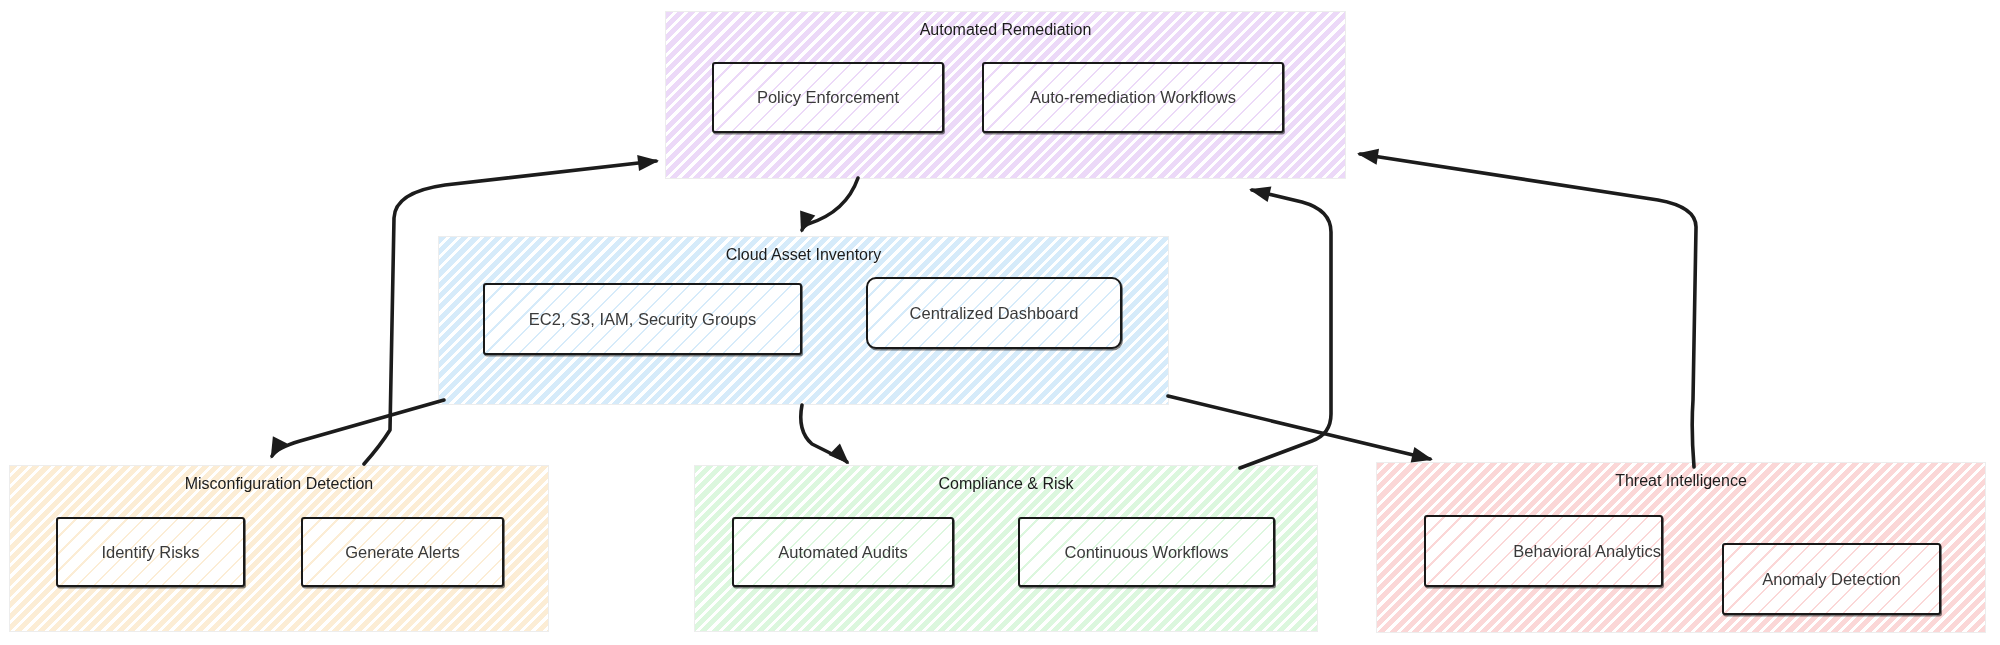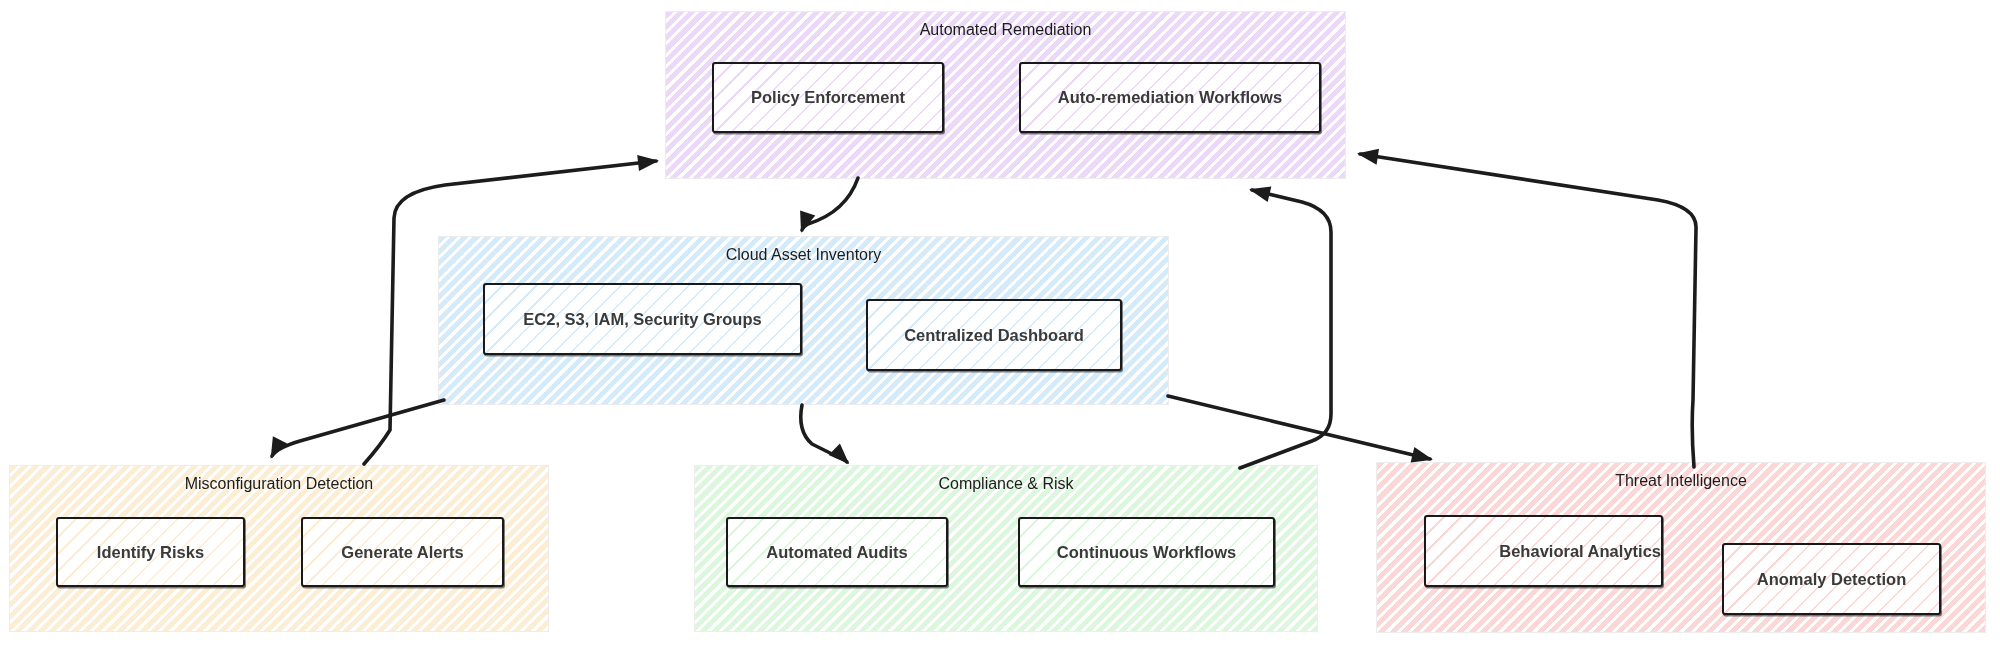--- a/index.html
+++ b/index.html
@@ -29,36 +29,35 @@
     background-color:#ffffff;
     background-image:repeating-linear-gradient(135deg, var(--c) 0 1.5px, rgba(255,255,255,0) 1.5px 12px);
     border:2.5px solid #191919;
     border-radius:3px;
     box-shadow:1px 1.5px 0 0 rgba(25,25,25,0.55);
     display:flex;align-items:center;justify-content:center;
     font-size:16.5px;
     color:#3a3a3a;
     text-align:center;
     white-space:nowrap;
-    font-weight:bold;
   }
   
   #g-automated-remediation{left:666px;top:12px;width:679px;height:166px;}
   #g-cloud-asset-inventory{left:439px;top:237px;width:729px;height:167px;}
   #g-misconfiguration-detection{left:10px;top:466px;width:538px;height:165px;}
   #g-compliance-risk{left:695px;top:466px;width:622px;height:165px;}
   #g-threat-intelligence{left:1377px;top:463px;width:608px;height:169px;}
   
   #n-policy-enforcement{left:46px;top:50px;width:228px;height:67px;}
-  #n-auto-remediation-workflows{left:353px;top:50px;width:298px;height:67px;}
+  #n-auto-remediation-workflows{left:316px;top:50px;width:298px;height:67px;}
   #n-ec2{left:44px;top:46px;width:315px;height:68px;}
-  #n-centralized-dashboard{left:427px;top:62px;width:252px;height:68px;}
+  #n-centralized-dashboard{left:427px;top:40px;width:252px;height:68px;border-radius:10px;}
   #n-identify-risks{left:46px;top:51px;width:185px;height:66px;}
   #n-generate-alerts{left:291px;top:51px;width:199px;height:66px;}
-  #n-automated-audits{left:31px;top:51px;width:218px;height:66px;text-align:right;}
+  #n-automated-audits{left:37px;top:51px;width:218px;height:66px;text-align:right;}
   #n-continuous-monitoring{left:323px;top:51px;width:253px;height:66px;}
   #n-behavioral-analytics{left:47px;top:52px;width:235px;height:68px;justify-content:flex-end;}
   #n-anomaly-detection{left:345px;top:52px;width:215px;height:68px;margin-top:28px;}
   #edges{
     position:absolute;left:0;top:0;
     pointer-events:none;
   }
   .edge{
     fill:none;
     stroke:#1c1c1c;

